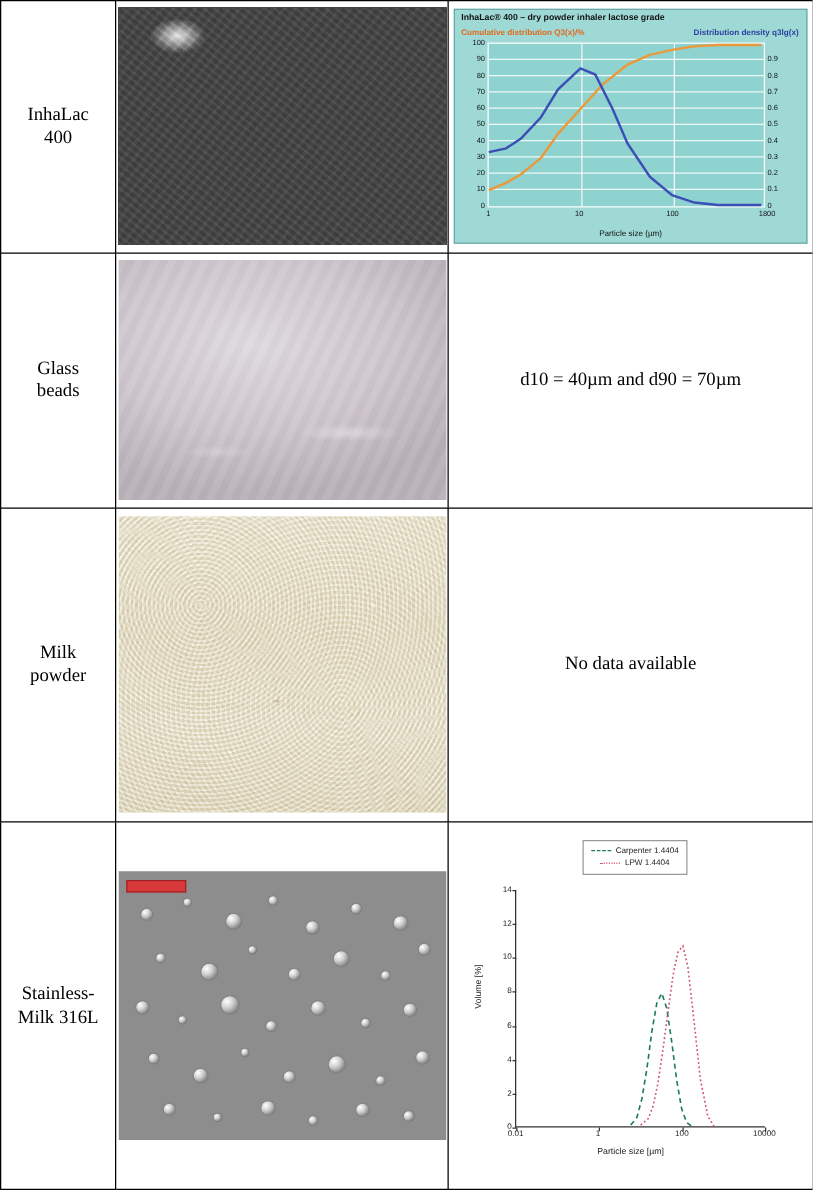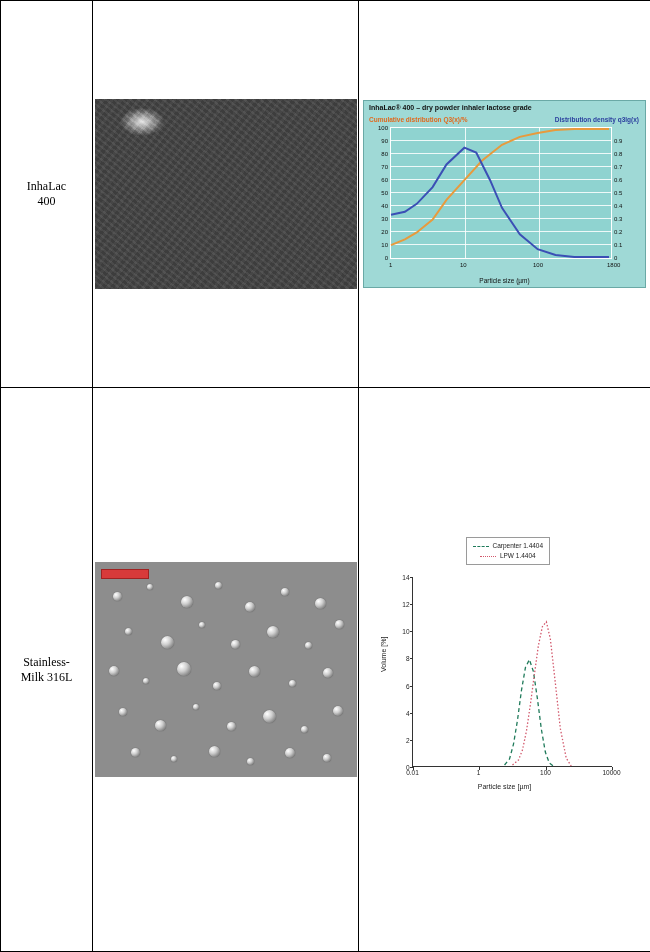--- a/index.html
+++ b/index.html
@@ -21,21 +21,21 @@
     table-layout: fixed;
   }
   table.matrix td {
     border: 1px solid #000;
     vertical-align: middle;
     text-align: center;
     padding: 0;
   }
   td.label-cell {
     width: 91px;
-    font-size: 12px;
+    font-size: 15px;
     line-height: 1.25;
     font-family: "Liberation Serif", serif;
   }
   td.image-cell {
     width: 265px;
     padding: 0;
   }
   td.data-cell {
     width: 291px;
     font-size: 15px;
@@ -372,21 +372,47 @@
 
           <div class="xlab" style="left:25px; top:161px">1</div>
           <div class="xlab" style="left:96px; top:161px">10</div>
           <div class="xlab" style="left:169px; top:161px">100</div>
           <div class="xlab" style="left:243px; top:161px">1800</div>
           <div class="xaxis-title">Particle size (µm)</div>
         </div>
       </td>
     </tr>
 
-
+    <tr>
+      <td class="label-cell">
+        <span style="white-space:pre-line;">Glass
+beads</span>
+      </td>
+      <td class="image-cell">
+        <div class="img-box glass-beads"></div>
+      </td>
+      <td class="data-cell">
+        <span>d10 = 40µm and d90 = 70µm</span>
+      </td>
+    </tr>
+
+    <tr>
+      <td class="label-cell">
+        <span style="white-space:pre-line;">Milk
+powder</span>
+      </td>
+      <td class="image-cell">
+        <div class="img-box milk-powder">
+          <div class="milk-speck"></div>
+        </div>
+      </td>
+      <td class="data-cell">
+        <span>No data available</span>
+      </td>
+    </tr>
 
     <tr>
       <td class="label-cell">
         <span style="white-space:pre-line;">Stainless-
 Milk 316L</span>
       </td>
       <td class="image-cell">
         <div class="img-box micro">
           <div class="scalebar"></div>
           <div class="bead" style="left:18px;  top:30px;  width:9px;  height:9px;"></div>

